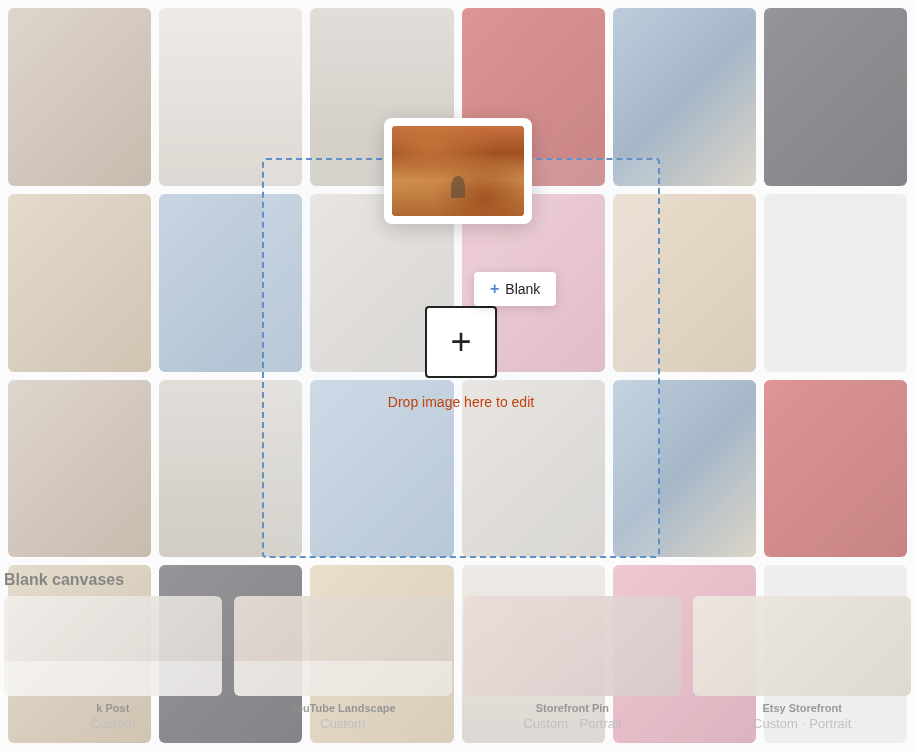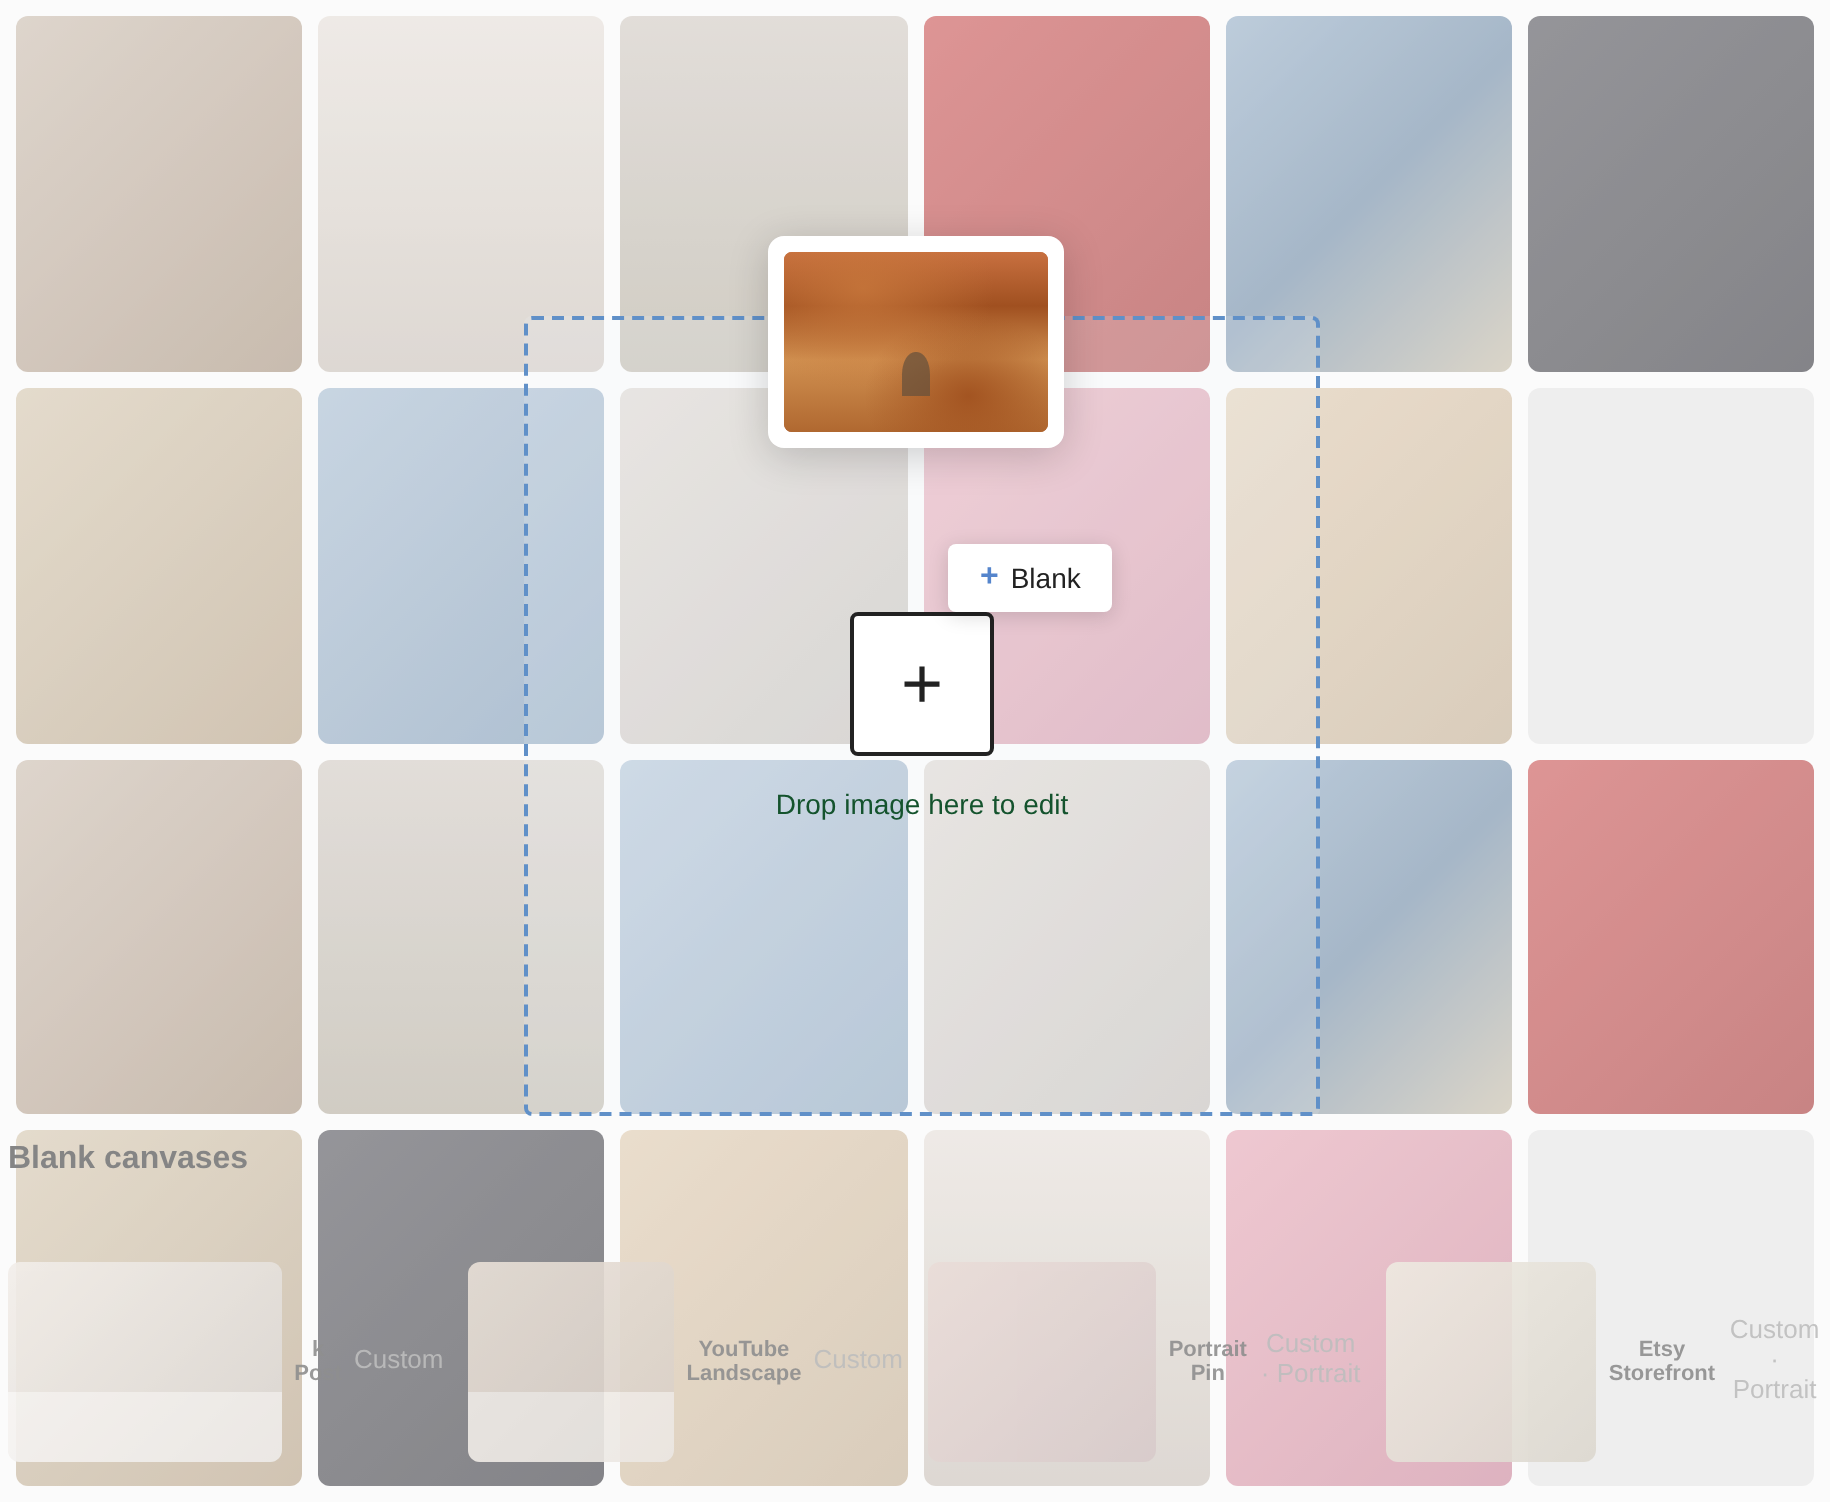--- a/index.html
+++ b/index.html
@@ -87,21 +87,21 @@
 
     .plus-icon {
       font-size: 36px;
       color: #222;
       line-height: 1;
       font-weight: 300;
     }
 
     .drop-text {
       font-size: 14px;
-      color: #14532d;
+      color: #c2410c;
       font-weight: 400;
     }
 
     
     .image-preview-card {
       position: absolute;
       top: 118px;
       left: 384px;
       width: 148px;
       background: white;
@@ -189,21 +189,21 @@
       right: 0;
       display: flex;
       gap: 12px;
       padding: 0 4px;
       z-index: 2;
     }
 
     .template-card {
       flex: 1;
       display: flex;
-      flex-direction: row;
+      flex-direction: column;
       align-items: center;
       gap: 6px;
       opacity: 0.9;
     }
 
     .template-thumb {
       width: 100%;
       height: 100px;
       border-radius: 6px;
       position: relative;
@@ -299,21 +299,21 @@
     <span class="template-card-title">k Post</span>
     <span class="template-card-sub">Custom</span>
   </div>
   <div class="template-card">
     <div class="template-thumb thumb-yt"></div>
     <span class="template-card-title">YouTube Landscape</span>
     <span class="template-card-sub">Custom</span>
   </div>
   <div class="template-card">
     <div class="template-thumb thumb-pin"></div>
-    <span class="template-card-title">Portrait Pin</span>
+    <span class="template-card-title">Storefront Pin</span>
     <span class="template-card-sub">Custom · Portrait</span>
   </div>
   <div class="template-card">
     <div class="template-thumb thumb-etsy"></div>
     <span class="template-card-title">Etsy Storefront</span>
     <span class="template-card-sub">Custom · Portrait</span>
   </div>
 </div>
 
 </body></html>

